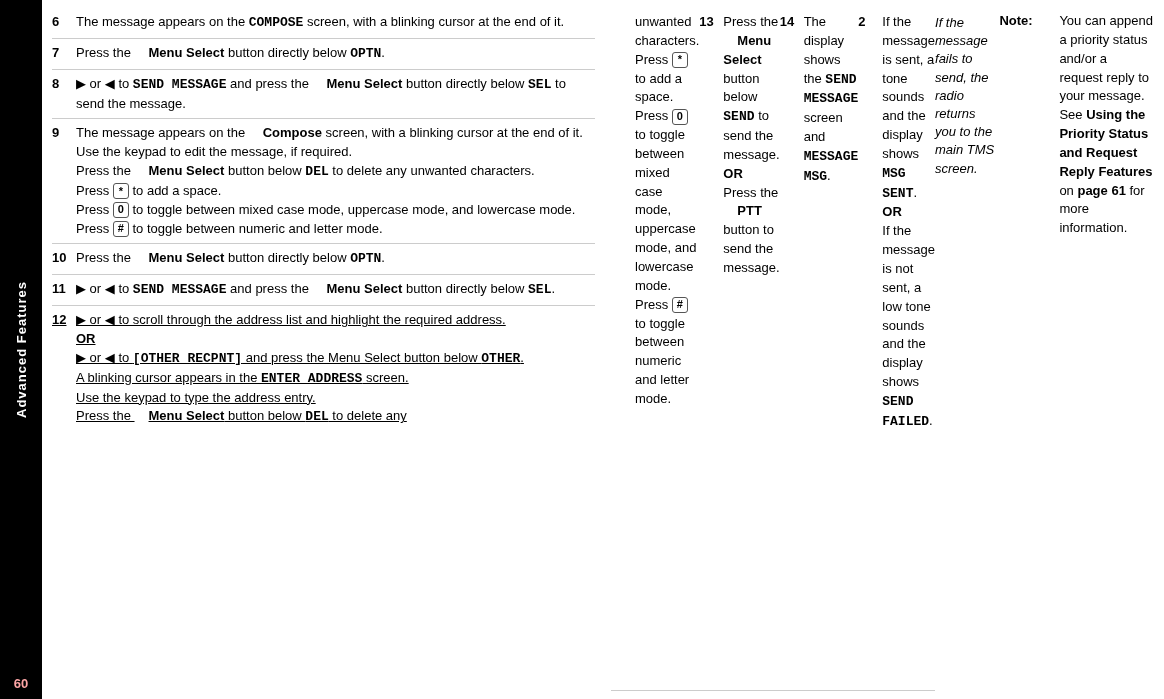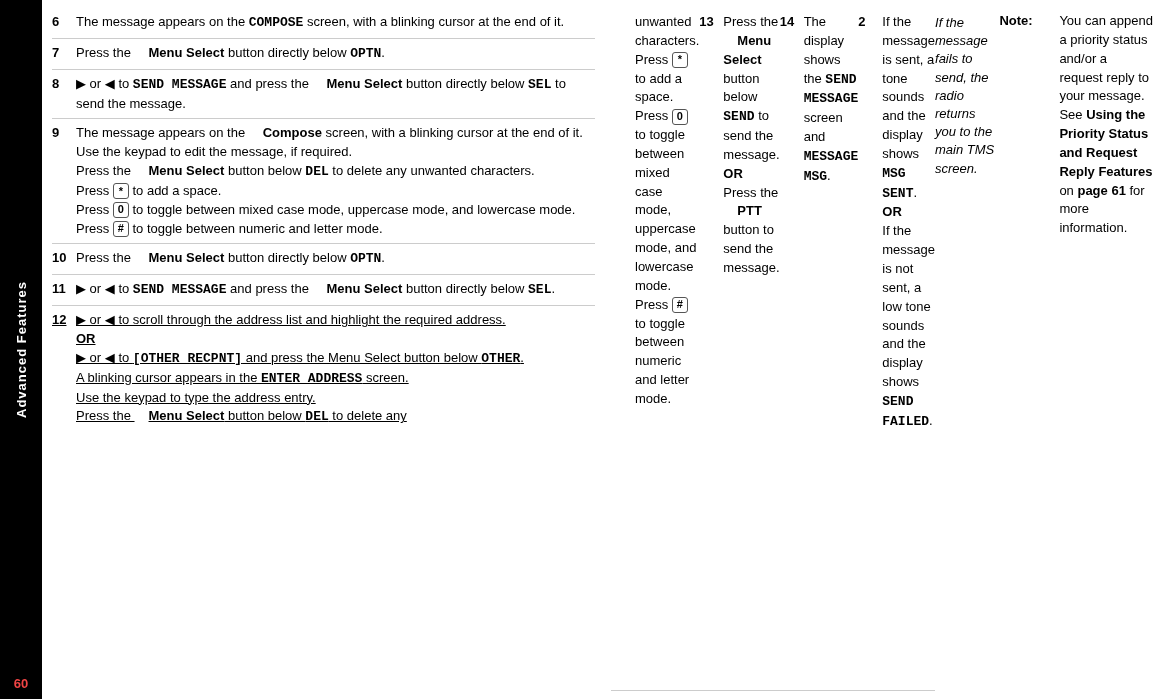--- a/index.html
+++ b/index.html
@@ -30,21 +30,21 @@
       white-space: nowrap;
       transform: rotate(-90deg);
       letter-spacing: 1px;
     }
     .sidebar-page-num {
       position: absolute;
       bottom: 8px;
       left: 0;
       right: 0;
       text-align: center;
-      color: #ef4444;
+      color: #fca5a5;
       font-size: 13px;
       font-weight: bold;
     }
 
     
     .content {
       flex: 1;
       display: flex;
       padding: 8px 10px;
       gap: 16px;

